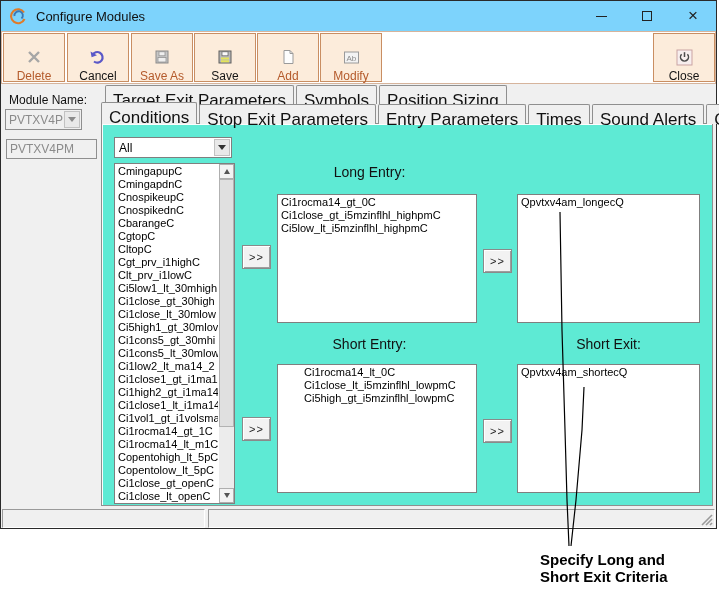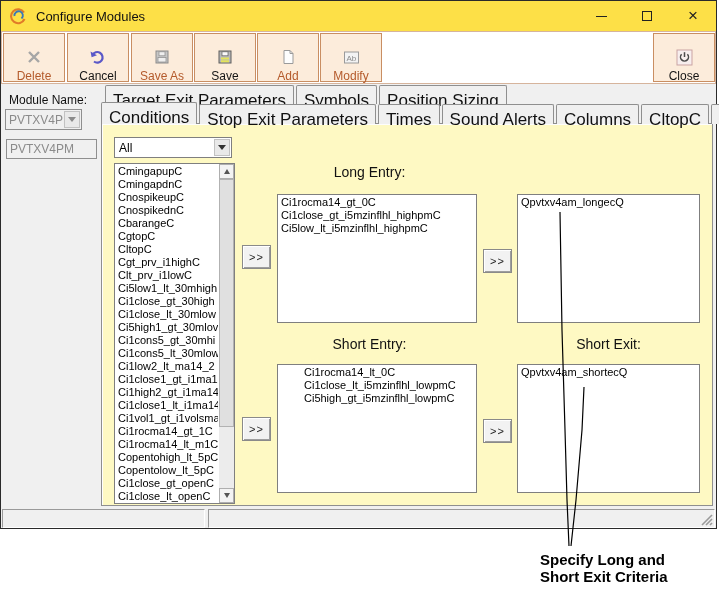--- a/index.html
+++ b/index.html
@@ -5,21 +5,21 @@
   * { box-sizing: border-box; }
   html,body { margin:0; padding:0; }
   body {
     width:719px; height:590px; position:relative; background:#ffffff;
     font-family:"Liberation Sans", sans-serif; overflow:hidden;
   }
   
   .window { position:absolute; left:0; top:0; width:717px; height:529px;
     border:1px solid #2a2a2a; background:#f0f0f0; }
   .titlebar { position:absolute; left:0; top:0; width:715px; height:30px;
-    background:#fde047; display:flex; align-items:center; }
+    background:#7dd3fc; display:flex; align-items:center; }
   .app-icon { margin-left:8px; width:18px; height:18px; flex:0 0 auto; }
   .title-text { margin-left:9px; font-size:13px; color:#111; }
   .win-controls { margin-left:auto; display:flex; height:100%; }
   .win-btn { width:46px; height:100%; display:flex; align-items:center; justify-content:center;
     color:#222; cursor:default; }
   .min-glyph { width:11px; border-top:1px solid #222; display:inline-block; }
   .max-glyph { width:10px; height:10px; border:1px solid #222; display:inline-block; }
   .close-glyph { font-size:17px; line-height:10px; }
 
   
@@ -52,21 +52,21 @@
   
   .tabs-row1 { position:absolute; left:104px; top:84px; height:20px; display:flex; }
   .tabs-row2 { position:absolute; left:100px; top:103px; height:20px; display:flex; z-index:3; }
   .tab { font-size:17px; padding:5px 7px 0 7px; background:#f0f0f0; color:#111;
     border:1px solid #8f8f8f; border-bottom:none; border-radius:2px 2px 0 0;
     margin-right:2px; height:19px; white-space:nowrap; cursor:default; }
   .tabs-row2 .tab { height:20px; }
   .tab.active { height:22px; margin-top:-2px; padding-top:5px; position:relative; z-index:4; }
 
   .tab-page { position:absolute; left:100px; top:122px; width:612px; height:383px;
-    background:#fef9c3; border:1px solid #8f8f8f; z-index:1;
+    background:#5eead4; border:1px solid #8f8f8f; z-index:1;
     box-shadow: inset 1px 1px 0 #fdfdfd; }
 
   
   .filter-combo { position:absolute; left:12px; top:13px; width:118px; height:21px;
     background:#ffffff; border:1px solid #7f7f7f; }
   .filter-combo .cval { position:absolute; left:4px; top:3px; font-size:12px; color:#000; }
   .cond-list { position:absolute; left:12px; top:39px; width:121px; height:341px;
     background:#ffffff; border:1px solid #7f7f7f; overflow:hidden; }
   .cond-items { position:absolute; left:1px; top:1px; right:16px; bottom:1px; overflow:hidden; }
   .li-item { font-size:11px; line-height:13px; white-space:nowrap; overflow:hidden;
@@ -203,20 +203,21 @@
   <div class="module-text">PVTXV4PM</div>
 
   <div class="tabs-row1">
     <div class="tab">Target Exit Parameters</div>
     <div class="tab">Symbols</div>
     <div class="tab">Position Sizing</div>
   </div>
   <div class="tabs-row2">
     <div class="tab active">Conditions</div>
     <div class="tab">Stop Exit Parameters</div>
+    <div class="tab">Entry Parameters</div>
     <div class="tab">Times</div>
     <div class="tab">Sound Alerts</div>
     <div class="tab">Columns</div>
     <div class="tab">CltopC</div>
     <div class="tab">Basket/Miscellaneous</div>
   </div>
 
   <div class="tab-page">
 
     <div class="filter-combo">

